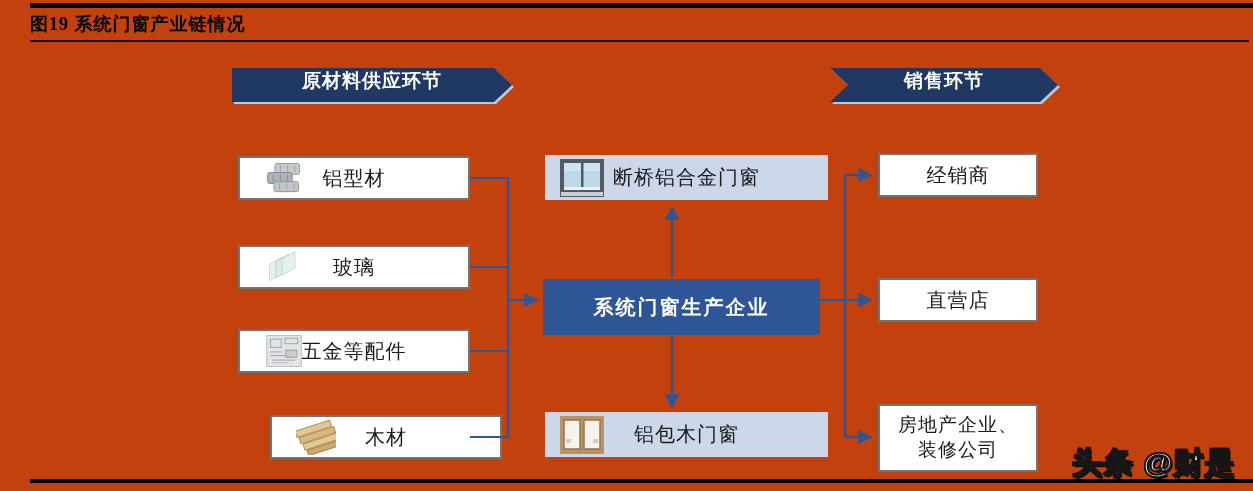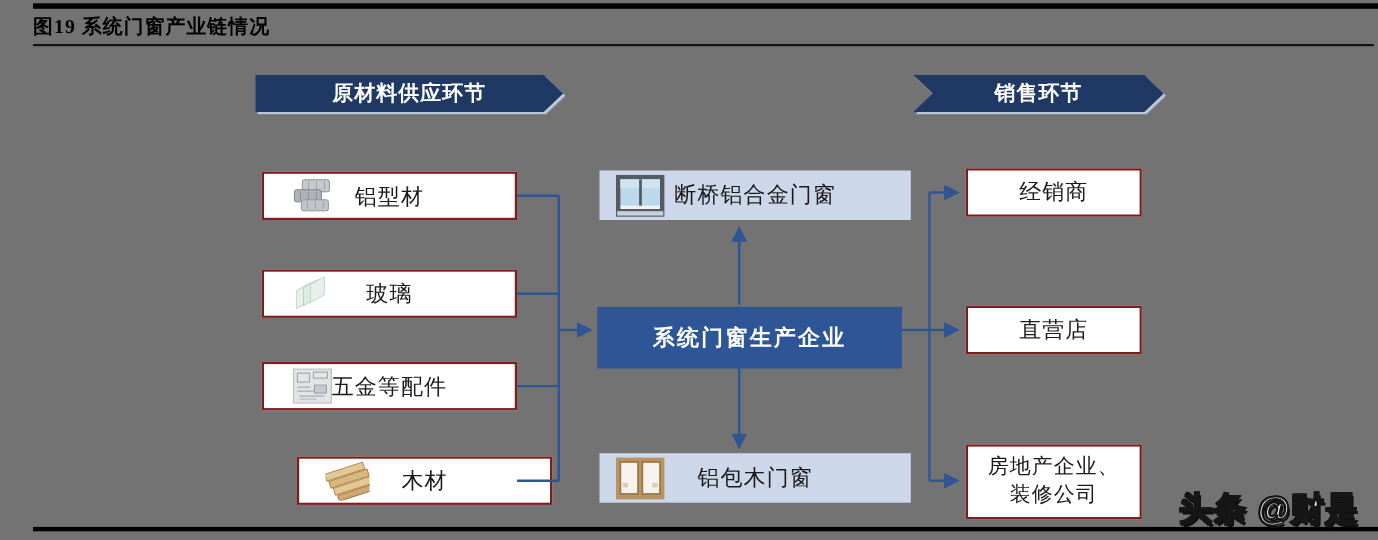--- a/index.html
+++ b/index.html
@@ -1,41 +1,41 @@
 <!DOCTYPE html>
 <html><head>
 <meta charset="utf-8">
 <style>
   html,body{margin:0;padding:0;background:#fff;}
   #canvas{
-    position:relative;width:1253px;height:491px;background:#737373;
+    position:relative;width:1253px;height:491px;background:#c2410c;
     font-family:"Liberation Sans",sans-serif;overflow:hidden;
   }
   
   .rule-top{position:absolute;left:30px;right:0;top:3px;height:5px;background:#000;}
   .rule-thin{position:absolute;left:30px;right:4px;top:40px;height:2px;background:#141414;}
   .rule-bottom{position:absolute;left:30px;right:0;top:479px;height:4px;background:#000;}
   .fig-title{
     position:absolute;left:30px;top:12px;font-family:"Liberation Serif",serif;
     font-weight:bold;font-size:18px;color:#000;letter-spacing:1px;
   }
   
   .chev-wrap{position:absolute;top:68px;height:34px;filter:drop-shadow(2px 2px 0 #bcc9dd);}
   .chev{
-    width:100%;height:100%;background:#1f3864;display:flex;align-items:center;justify-content:center;
+    width:100%;height:100%;background:#1f3864;display:flex;align-items:flex-start;justify-content:center;
     color:#fff;font-weight:bold;font-size:19px;letter-spacing:1px;
   }
   .chev.first{clip-path:polygon(0 0,calc(100% - 18px) 0,100% 50%,calc(100% - 18px) 100%,0 100%);}
   .chev.mid{clip-path:polygon(0 0,calc(100% - 18px) 0,100% 50%,calc(100% - 18px) 100%,0 100%,18px 50%);}
   #stage1{left:232px;width:280px;}
   #stage2{left:494px;width:354px;}
   #stage3{left:830px;width:228px;}
   
   .box{position:absolute;box-sizing:border-box;display:flex;align-items:center;justify-content:center;}
-  .outline{border:2px solid #7f1d1d;background:#fff;}
+  .outline{border:2px solid #737373;background:#fff;}
   .mat{left:238px;width:232px;height:44px;}
   .mat .label{font-size:20px;color:#1a1a1a;letter-spacing:1px;}
   .mat .ic{position:absolute;left:24px;top:50%;transform:translateY(-50%);line-height:0;}
   #mat1{top:156px;}#mat2{top:245px;}#mat3{top:329px;}#mat4{top:415px;margin-left:32px;}
   .prod{left:545px;width:283px;height:45px;background:#cdd7ea;}
   .prod .label{font-size:20px;color:#1a1a1a;letter-spacing:1px;}
   .prod .ic{position:absolute;left:14px;top:50%;transform:translateY(-50%);line-height:0;}
   #prod-top{top:155px;}
   #prod-bottom{top:412px;}
   .company{left:543px;width:277px;height:56px;top:279px;background:#2e5596;}

